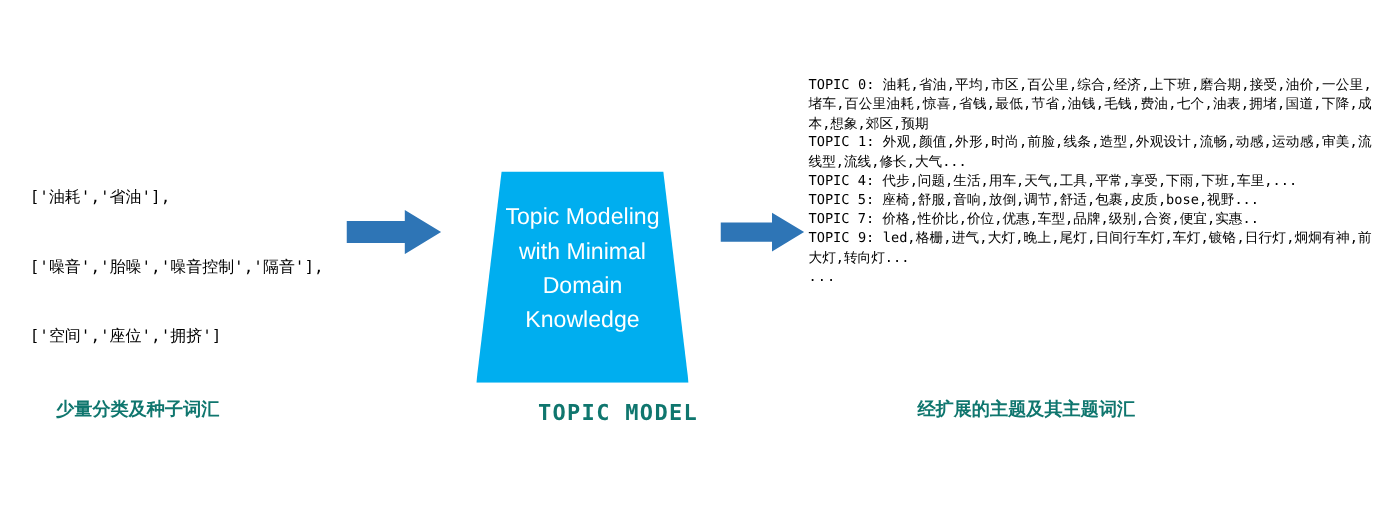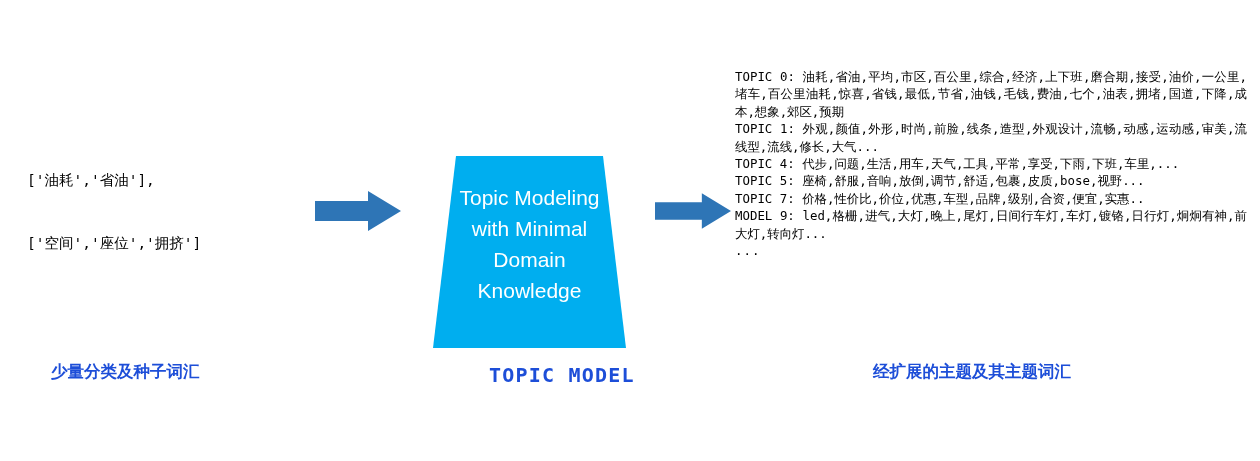--- a/index.html
+++ b/index.html
@@ -88,50 +88,51 @@
   }
   #topics-block .topic-ellipsis {
     display: block;
     letter-spacing: 1px;
   }
 
   
   .caption {
     position: absolute;
     font-weight: bold;
-    color: #1d4ed8;
+    color: #0f766e;
     white-space: nowrap;
   }
   #caption-left {
     left: 51px;
     top: 361px;
     font-family: "DejaVu Sans", sans-serif;
     font-size: 16.5px;
   }
   #caption-center {
     left: 489px;
     top: 363px;
     font-family: "DejaVu Sans Mono", "Liberation Mono", monospace;
     font-size: 20px;
     letter-spacing: 1.2px;
   }
   #caption-right {
-    left: 873px;
+    left: 834px;
     top: 361px;
     font-family: "DejaVu Sans", sans-serif;
     font-size: 16.5px;
   }
 </style>
 </head>
 <body>
 
 <div id="canvas">
 
   <div id="anchor-block">
     <span class="code-line">['油耗','省油'],</span>
+    <span class="code-line">['噪音','胎噪','噪音控制','隔音'],</span>
     <span class="code-line">['空间','座位','拥挤']</span>
     
   </div>
 
   <svg class="arrow" id="arrow-1" style="left:315px; top:191px;" width="86" height="40" viewBox="0 0 86 40">
     <polygon points="0,10 53,10 53,0 86,20 53,40 53,30 0,30" fill="#2E75B6"></polygon>
   </svg>
 
   <div id="trapezoid-wrap">
     <svg id="trapezoid-shape" viewBox="0 0 193 192" preserveAspectRatio="none">
@@ -146,21 +147,21 @@
   <svg class="arrow" id="arrow-2" style="left:655px; top:191px;" width="76" height="40" viewBox="0 0 86 40">
     <polygon points="0,10 53,10 53,0 86,20 53,40 53,30 0,30" fill="#2E75B6"></polygon>
   </svg>
 
   <div id="topics-block">
     <span class="topic-line"><span class="topic-label">TOPIC 0:</span> <span>油耗,省油,平均,市区,百公里,综合,经济,上下班,磨合期,接受,油价,一公里,堵车,百公里油耗,惊喜,省钱,最低,节省,油钱,毛钱,费油,七个,油表,拥堵,国道,下降,成本,想象,郊区,预期</span></span>
     <span class="topic-line"><span class="topic-label">TOPIC 1:</span> <span>外观,颜值,外形,时尚,前脸,线条,造型,外观设计,流畅,动感,运动感,审美,流线型,流线,修长,大气...</span></span>
     <span class="topic-line"><span class="topic-label">TOPIC 4:</span> <span>代步,问题,生活,用车,天气,工具,平常,享受,下雨,下班,车里,...</span></span>
     <span class="topic-line"><span class="topic-label">TOPIC 5:</span> <span>座椅,舒服,音响,放倒,调节,舒适,包裹,皮质,bose,视野...</span></span>
     <span class="topic-line"><span class="topic-label">TOPIC 7:</span> <span>价格,性价比,价位,优惠,车型,品牌,级别,合资,便宜,实惠..</span></span>
-    <span class="topic-line"><span class="topic-label">MODEL 9:</span> <span>led,格栅,进气,大灯,晚上,尾灯,日间行车灯,车灯,镀铬,日行灯,炯炯有神,前大灯,转向灯...</span></span>
+    <span class="topic-line"><span class="topic-label">TOPIC 9:</span> <span>led,格栅,进气,大灯,晚上,尾灯,日间行车灯,车灯,镀铬,日行灯,炯炯有神,前大灯,转向灯...</span></span>
     <span class="topic-ellipsis">...</span>
   </div>
 
   <div class="caption" id="caption-left">少量分类及种子词汇</div>
   <div class="caption" id="caption-center">TOPIC MODEL</div>
   <div class="caption" id="caption-right">经扩展的主题及其主题词汇</div>
 
 </div>
 
 </body></html>

